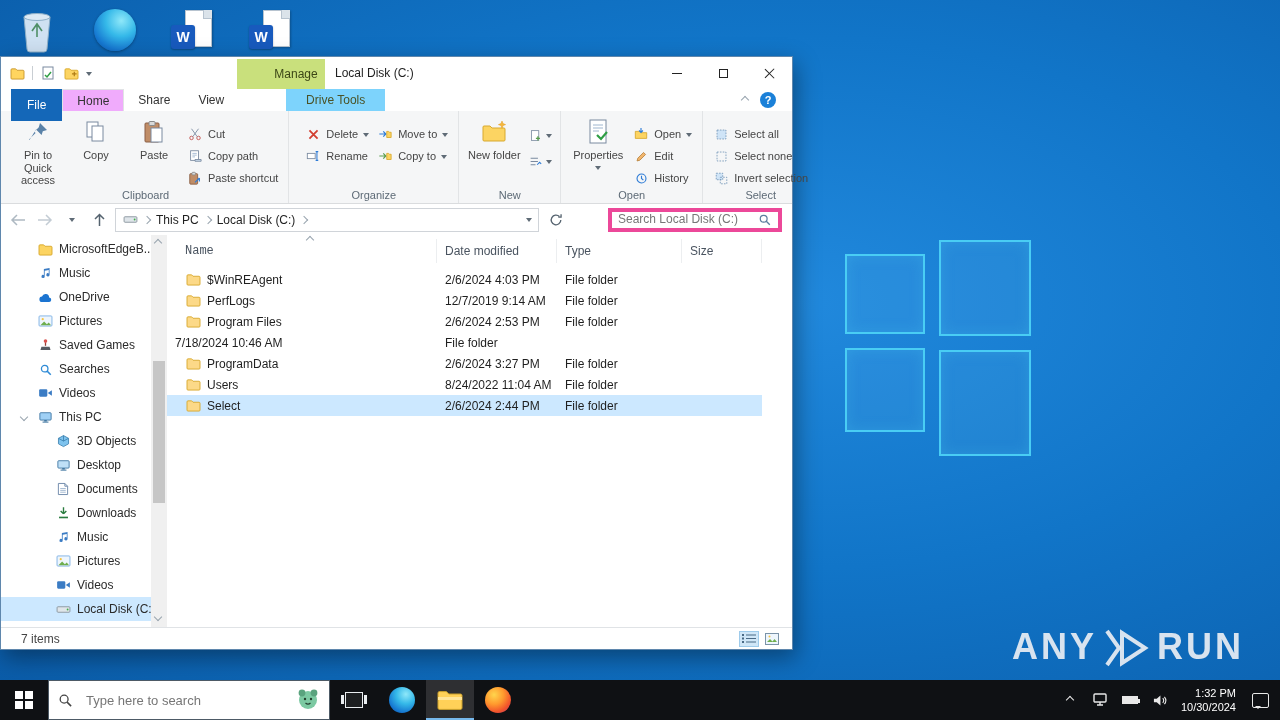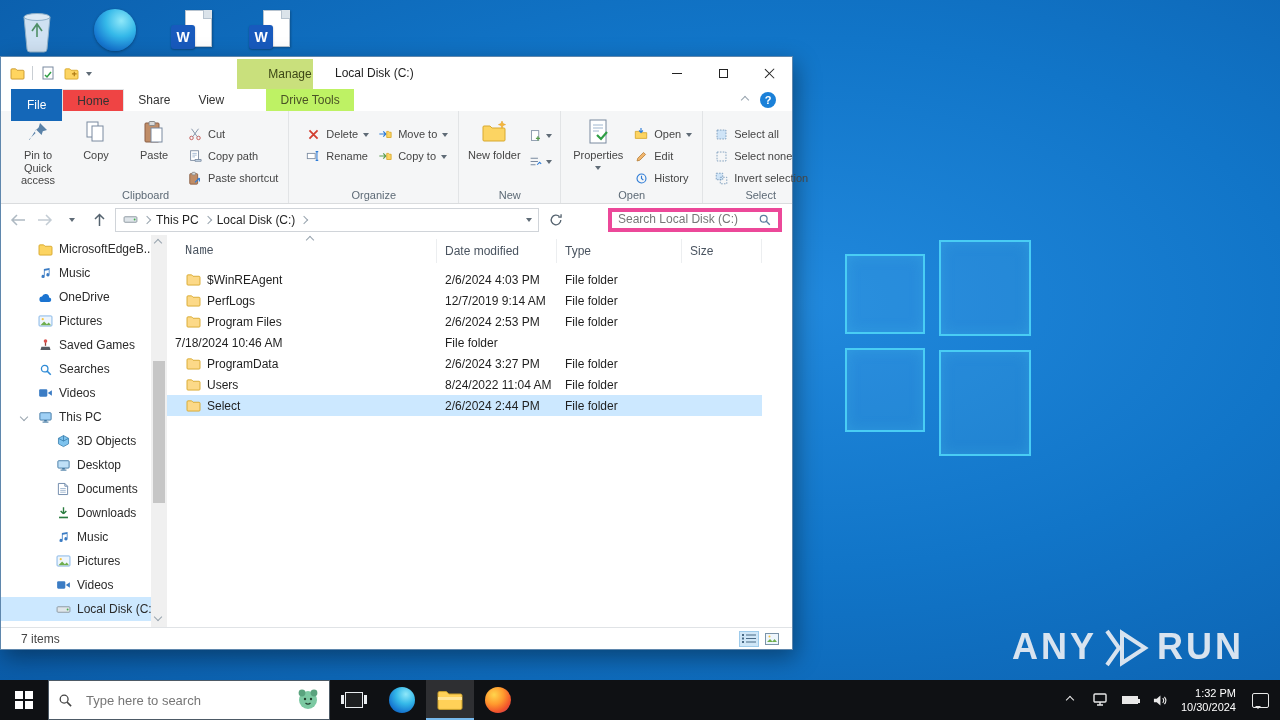--- a/index.html
+++ b/index.html
@@ -49,36 +49,36 @@
   .watermark { position:absolute; right:36px; bottom:52px; display:flex; align-items:flex-end; gap:7px;
     color:rgba(233,238,243,0.92); font-size:36px; font-weight:bold; letter-spacing:3px; z-index:1; }
 
   
   .window { position:absolute; left:0; top:56px; width:793px; height:594px; background:#fff;
     border:1px solid #5f87ad; box-shadow:3px 8px 22px rgba(0,0,0,.38); display:flex; flex-direction:column; z-index:2; }
 
   .titlebar { height:32px; position:relative; display:flex; align-items:center; background:#fff; flex:0 0 auto; }
   .qat { display:flex; align-items:center; gap:7px; padding-left:8px; }
   .qat .sep { width:1px; height:14px; background:#c9ced3; }
-  .manage-tab { position:absolute; left:236px; top:2px; width:76px; height:30px; background:#c9e07c;
+  .manage-tab { position:absolute; left:236px; top:2px; width:88px; height:30px; background:#c9e07c;
     color:#3c4616; display:flex; align-items:center; justify-content:center; font-size:12px;padding-left:30px; }
   .win-title { position:absolute; left:334px; top:0; height:32px; display:flex; align-items:center; font-size:12px; color:#1f1f1f; }
   .win-controls { margin-left:auto; display:flex; height:100%; }
   .win-btn { width:46px; height:100%; display:flex; align-items:center; justify-content:center; color:#222; }
   .glyph-min { width:10px; height:1px; background:#222; }
   .glyph-max { width:9px; height:9px; border:1px solid #222; }
   .glyph-close { position:relative; width:11px; height:11px; }
   .glyph-close::before,.glyph-close::after { content:""; position:absolute; left:5px; top:-1px; width:1.4px; height:13px; background:#222; }
   .glyph-close::before { transform:rotate(45deg);} .glyph-close::after { transform:rotate(-45deg);}
 
   .tabrow { height:22px; display:flex; align-items:stretch; background:#fff; padding-left:10px; position:relative; flex:0 0 auto; }
   .tab { padding:0 14px; display:flex; align-items:center; color:#333; }
   .tab-file { background:#1467b8; color:#fff; padding:16px 16px; }
-  .tab-active { background:#ef4444; border:1px solid #e1e3e5; border-bottom:none; }
-  .tab-drive { margin-left:28px; width:88px; justify-content:center; background:#bef264; color:#4a5226; }
+  .tab-active { background:#f0abfc; border:1px solid #e1e3e5; border-bottom:none; }
+  .tab-drive { margin-left:48px; width:99px; justify-content:center; background:#7dd3fc; color:#4a5226; }
   .tab-tools { position:absolute; right:16px; top:0; height:22px; display:flex; align-items:center; gap:12px; }
   .help-orb { width:16px; height:16px; border-radius:50%; background:#1a80d8; color:#fff; font-size:11px; font-weight:bold;
     display:flex; align-items:center; justify-content:center; }
 
   .ribbon { height:93px; background:#f5f6f7; border-bottom:1px solid #dadcde; display:flex; padding-left:2px; flex:0 0 auto; }
   .rgroup { position:relative; display:flex; align-items:flex-start; padding:4px 6px 16px 6px; border-right:1px solid #e2e4e6; }
   .rgroup-label { position:absolute; bottom:2px; left:0; right:0; text-align:center; font-size:11px; color:#5d6a76; }
   .btn-lg { width:58px; display:flex; flex-direction:column; align-items:center; padding-top:2px; font-size:11px;
     color:#454545; text-align:center; line-height:1.15; }
   .btn-lg .bicon { width:30px; height:30px; margin-bottom:2px; display:flex; align-items:center; justify-content:center; }

